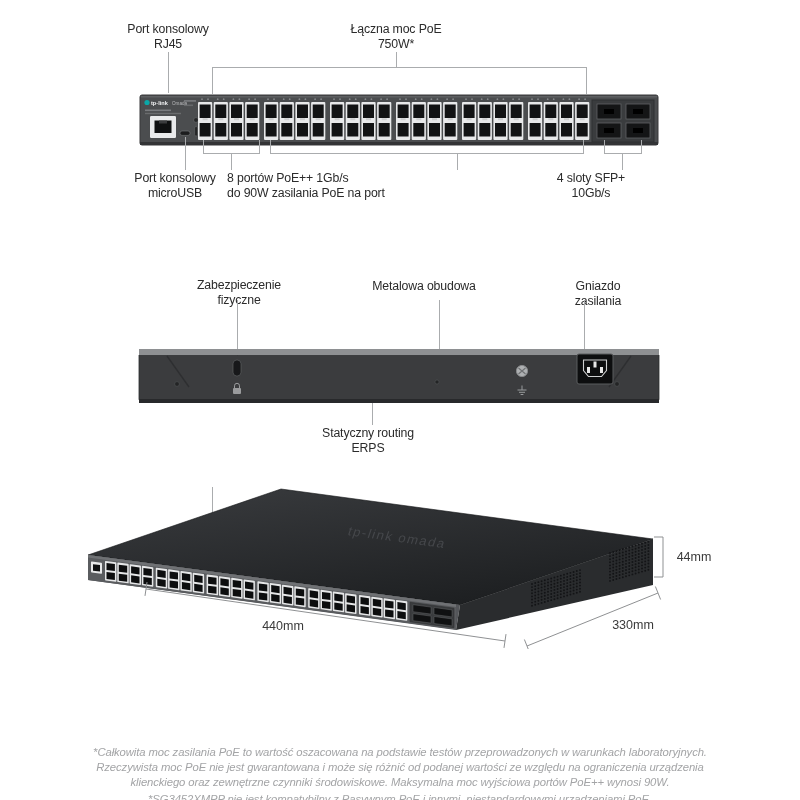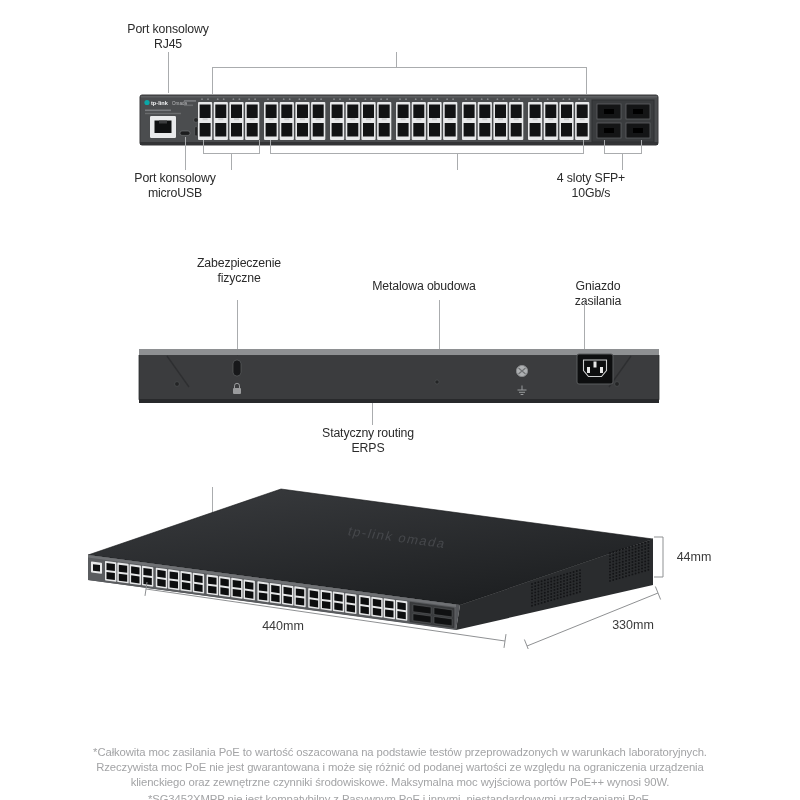--- a/index.html
+++ b/index.html
@@ -5,31 +5,33 @@
   html,body{margin:0;padding:0;background:#fff;}
   .canvas{position:relative;width:744px;height:800px;background:#fff;overflow:hidden;
           font-family:"Liberation Sans",sans-serif;margin-top:19px;}
   .lbl{position:absolute;font-size:12.3px;line-height:14.6px;letter-spacing:-0.15px;
        color:#2b2b2b;text-align:center;white-space:pre-line;transform:translateX(-50%);}
   .lbl-l{position:absolute;font-size:12.3px;line-height:14.6px;letter-spacing:-0.15px;
        color:#2b2b2b;text-align:left;white-space:pre-line;}
   .cl{position:absolute;background:#aaacae;}
   .v{width:1px;} .h{height:1px;}
   .foot{position:absolute;left:40px;width:720px;text-align:center;color:#a3a4a6;
-        font-size:11.3px;line-height:14.8px;letter-spacing:-0.1px;white-space:pre-line;}
+        font-size:11.3px;line-height:14.8px;letter-spacing:-0.1px;white-space:pre-line;font-style:italic;}
   svg{position:absolute;display:block;}
   text{font-family:"Liberation Sans",sans-serif;}
 </style>
 </head>
 <body>
 
 <div class="canvas">
 
   <div class="lbl" style="left:168px;top:3px">Port konsolowy
 RJ45</div>
+  <div class="lbl" style="left:396px;top:3px">Łączna moc PoE
+750W*</div>
 
   <i class="cl v" style="left:168px;top:33px;height:41px"></i>
   <i class="cl v" style="left:396px;top:33px;height:15px"></i>
   <i class="cl h" style="left:212px;top:48px;width:375px"></i>
   <i class="cl v" style="left:212px;top:48px;height:27px"></i>
   <i class="cl v" style="left:586px;top:48px;height:27px"></i>
 
   <svg style="left:138px;top:73px" width="524" height="58" viewBox="0 0 524 58">
     <rect x="2" y="3" width="518" height="50" rx="2" fill="#4b4d4f" stroke="#38393b"></rect>
     <rect x="3" y="4" width="516" height="1.5" fill="#5e6062"></rect>
@@ -225,24 +227,26 @@
   <i class="cl v" style="left:583px;top:121px;height:13px"></i>
   <i class="cl h" style="left:270px;top:134px;width:314px"></i>
   <i class="cl v" style="left:457px;top:134px;height:17px"></i>
   <i class="cl v" style="left:604px;top:121px;height:13px"></i>
   <i class="cl v" style="left:641px;top:121px;height:13px"></i>
   <i class="cl h" style="left:604px;top:134px;width:38px"></i>
   <i class="cl v" style="left:622px;top:134px;height:17px"></i>
 
   <div class="lbl" style="left:175px;top:152px">Port konsolowy
 microUSB</div>
+  <div class="lbl-l" style="left:227px;top:152px">8 portów PoE++ 1Gb/s
+do 90W zasilania PoE na port</div>
   <div class="lbl" style="left:591px;top:152px">4 sloty SFP+
 10Gb/s</div>
 
-  <div class="lbl" style="left:239px;top:237px">Zabezpieczenie
+  <div class="lbl" style="left:239px;top:259px">Zabezpieczenie
 fizyczne</div>
   <div class="lbl" style="left:424px;top:260px">Metalowa obudowa</div>
   <div class="lbl" style="left:598px;top:260px">Gniazdo
 zasilania</div>
 
   <i class="cl v" style="left:237px;top:281px;height:61px"></i>
   <i class="cl v" style="left:439px;top:281px;height:50px"></i>
   <i class="cl v" style="left:584px;top:281px;height:56px"></i>
 
   <svg style="left:137px;top:328px" width="524" height="60" viewBox="0 0 524 60">

